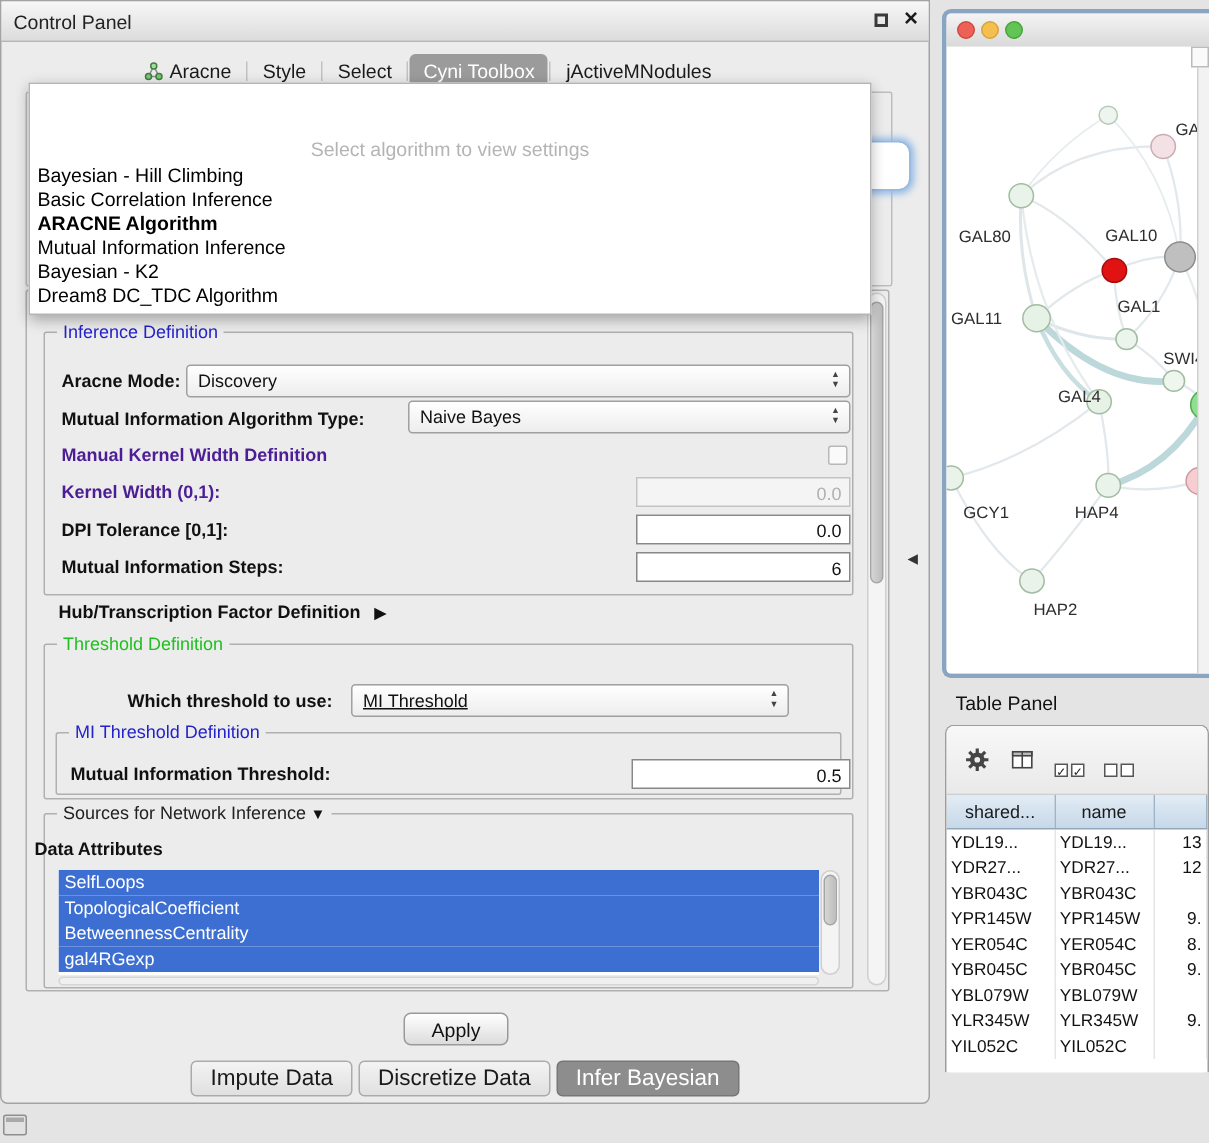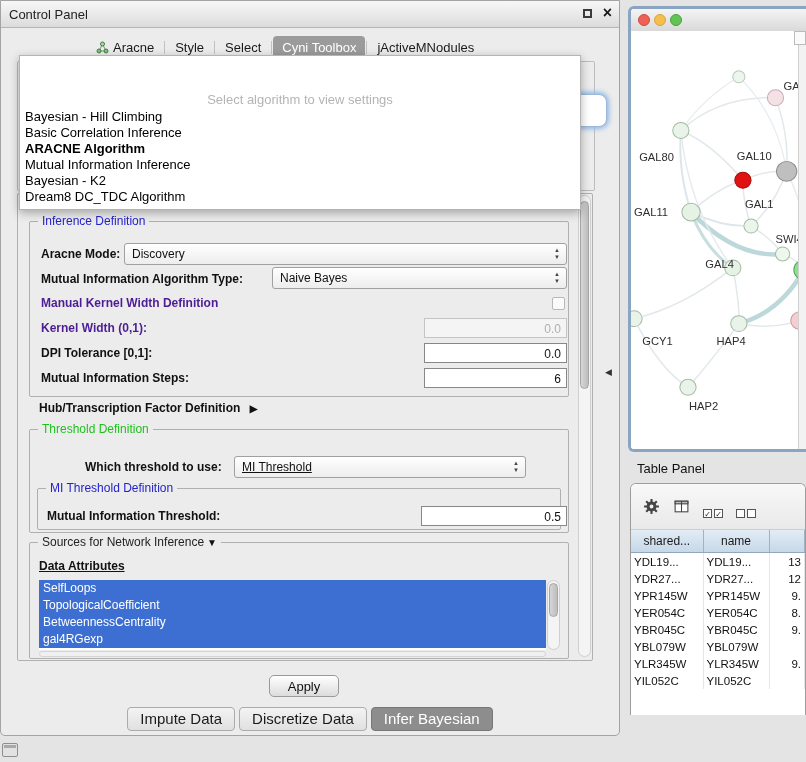--- a/index.html
+++ b/index.html
@@ -202,21 +202,21 @@
 
     <div class="group" style="left:36px;top:487px;width:524px;height:42px;">
       <span class="legend legend-blue">MI Threshold Definition</span>
     </div>
     <span class="lbl" style="left:46px;top:508px;">Mutual Information Threshold:</span>
     <div class="field" style="left:420px;top:505px;width:146px;">0.5</div>
 
     <div class="group" style="left:28px;top:541px;width:540px;height:117px;">
       <span class="legend"><span>Sources for Network Inference</span><span class="tri-d">▼</span></span>
     </div>
-    <span class="lbl" style="left:38px;top:558px;text-decoration:underline;">Data Attributes</span>
+    <span class="lbl" style="left:22px;top:558px;">Data Attributes</span>
     <div class="attr-list">
         <div class="attr-item">SelfLoops</div>
         <div class="attr-item">TopologicalCoefficient</div>
         <div class="attr-item">BetweennessCentrality</div>
         <div class="attr-item">gal4RGexp</div>
       </div>
     <div class="scrollbar-v" style="left:546px;top:579px;height:70px;">
         <div class="thumb" style="top:2px;height:34px;"></div>
       </div>
     <div class="scrollbar-h" style="left:38px;top:650px;width:507px;"></div>
@@ -344,20 +344,25 @@
             <td>YDL19...</td>
             <td>YDL19...</td>
             <td class="num">13</td>
           </tr>
           <tr>
             <td>YDR27...</td>
             <td>YDR27...</td>
             <td class="num">12</td>
           </tr>
           <tr>
+            <td>YBR043C</td>
+            <td>YBR043C</td>
+            <td class="num"></td>
+          </tr>
+          <tr>
             <td>YPR145W</td>
             <td>YPR145W</td>
             <td class="num">9.</td>
           </tr>
           <tr>
             <td>YER054C</td>
             <td>YER054C</td>
             <td class="num">8.</td>
           </tr>
           <tr>

